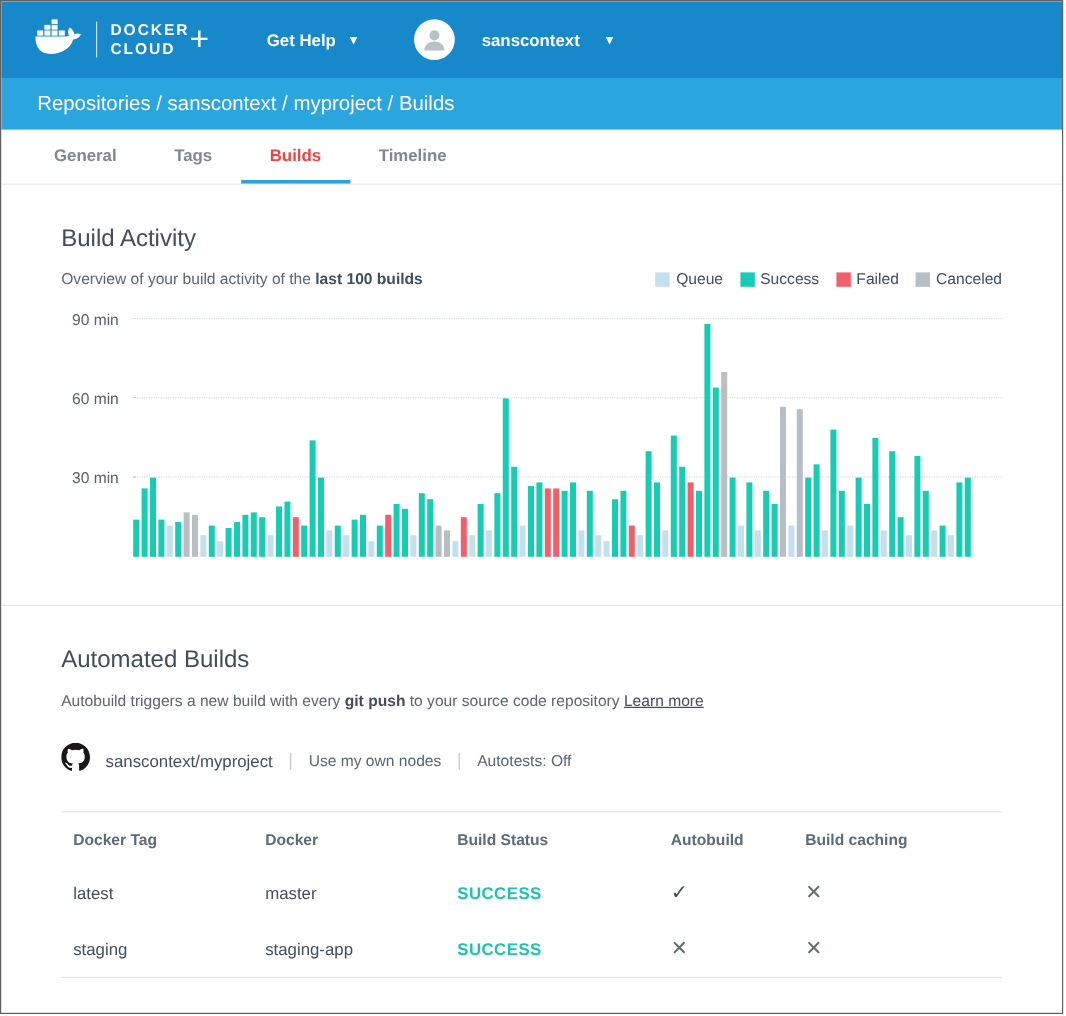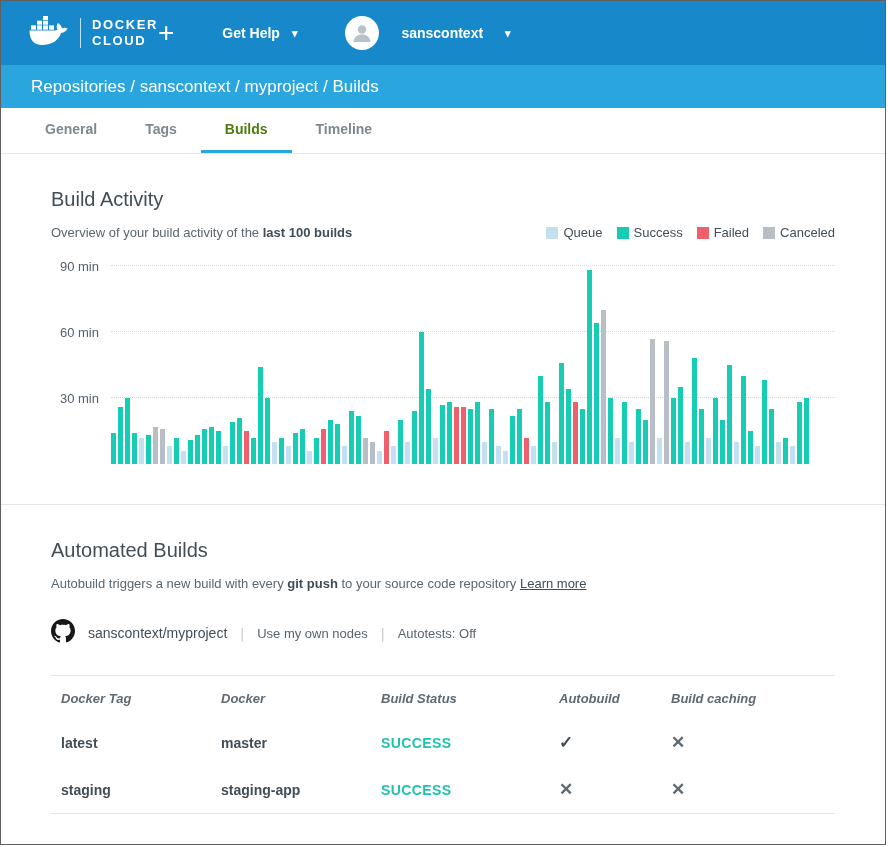--- a/index.html
+++ b/index.html
@@ -17,21 +17,21 @@
   .caret { font-size: 11px; color: #fff; }
   .user-menu { display: flex; align-items: center; gap: 22px; color: #fff; font-size: 14px; font-weight: 700; cursor: pointer; }
   .avatar { width: 34px; height: 34px; border-radius: 50%; background: #fff; display: flex; align-items: center; justify-content: center; overflow: hidden; }
 
   
   .breadcrumb { height: 43px; background: #2ba5de; color: #fff; display: flex; align-items: center; padding: 0 30px; font-size: 17px; }
 
   
   .tabs { display: flex; padding: 0 20px; border-bottom: 1px solid #e6e9eb; height: 46px; }
   .tab { padding: 0 24px; display: flex; align-items: center; font-size: 14px; font-weight: 700; color: #7e8890; cursor: pointer; border-bottom: 3px solid transparent; }
-  .tab.active { color: #4d7c0f; border-bottom-color: #29a5dd; }
+  .tab.active { color: #ef4444; border-bottom-color: #29a5dd; }
 
   main { padding: 0 50px; }
   .section-title { font-size: 20px; font-weight: 400; color: #414e58; margin: 34px 0 14px; }
 
   .subtitle-row { display: flex; justify-content: space-between; align-items: flex-end; }
   .subtitle { font-size: 13px; color: #5a656e; }
   .subtitle b, .auto-desc b { color: #414e58; }
   .legend { display: flex; align-items: center; gap: 14px; font-size: 13px; color: #414e58; }
   .legend-item { display: flex; align-items: center; gap: 5px; }
   .swatch { width: 12px; height: 12px; display: inline-block; }
@@ -49,23 +49,23 @@
   .auto-desc { font-size: 13px; color: #5a656e; margin: 0 0 28px; }
   .auto-desc a { color: #414e58; text-decoration: underline; cursor: pointer; }
   .repo-row { display: flex; align-items: center; gap: 13px; margin-bottom: 28px; }
   .repo-name { font-size: 14px; color: #414e58; }
   .repo-meta { font-size: 13px; color: #5a656e; }
   .pipe { color: #c9ced3; font-size: 15px; }
 
   
   .build-table { border-top: 1px solid #e3e6e8; border-bottom: 1px solid #e3e6e8; }
   .trow { display: grid; grid-template-columns: 160px 160px 178px 112px 150px 1fr; align-items: center; padding: 13px 10px; }
-  .trow.thead { padding: 15px 10px 13px; font-style: italic; }
+  .trow.thead { padding: 15px 10px 13px; }
   .th { font-size: 13px; font-weight: 700; color: #5f6a73; }
-  .td { font-size: 14px; color: #414e58; font-weight: bold; }
+  .td { font-size: 14px; color: #414e58; }
   .status { color: #1dc3ae; font-weight: 700; letter-spacing: 0.4px; font-size: 14px; }
   .center { text-align: left; }
   .bool { font-size: 17px; }
   .bool.check { color: #414e58; }
   .bool.cross { color: #5f6a73; }
 </style>
 </head>
 <body>
 
 <div class="page">

